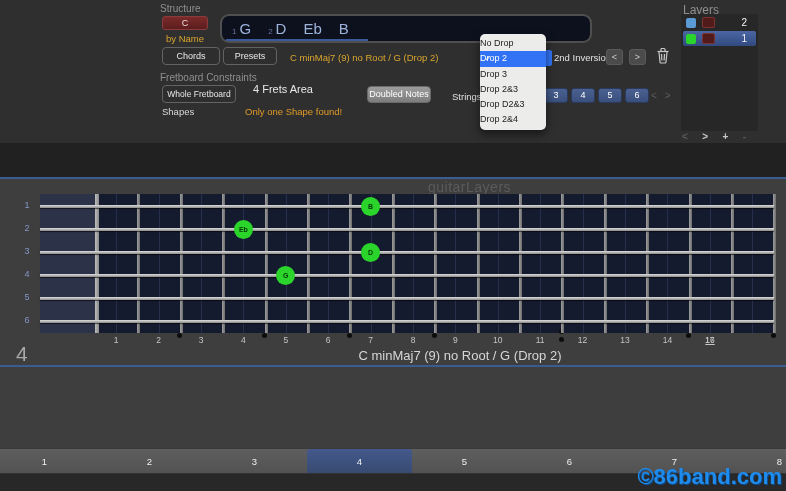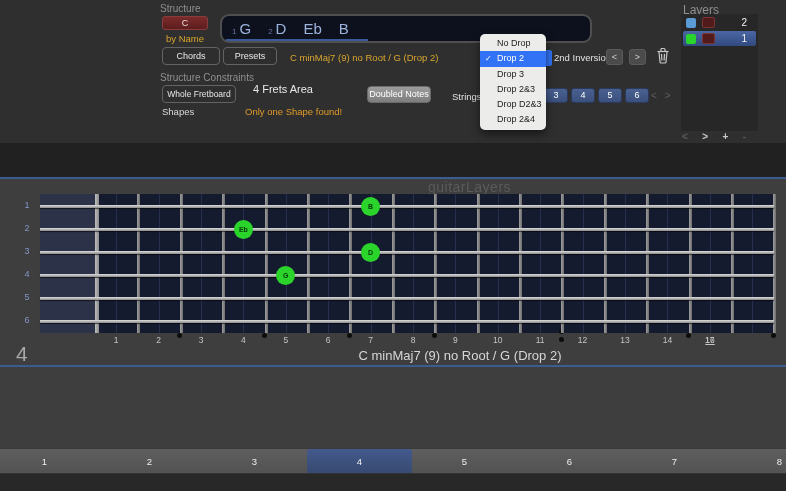--- a/index.html
+++ b/index.html
@@ -52,21 +52,21 @@
   .swatch { position:absolute; left:3px; top:2.5px; width:10px; height:10px; border-radius:2px; }
   .redsq { position:absolute; left:19px; top:2px; width:13px; height:11px; background:#521b1b; border:1px solid #7d3232; border-radius:2px; }
   .lnum { position:absolute; right:9px; top:1.5px; color:#f2f2f2; font-size:10px; }
   .layers-controls { position:absolute; left:682px; top:131px; width:64px; display:flex; justify-content:space-between;
     font-size:10px; font-weight:bold; }
   .lctrl { color:#c9c9c9; } .lctrl.dim { color:#5a5a5a; }
 
   
   .drop-menu { position:absolute; left:480px; top:34px; width:66px; background:#ececea; border-radius:5px;
     box-shadow:0 4px 10px rgba(0,0,0,.55); padding:2px 0; z-index:50; }
-  .menu-item { position:relative; height:15.3px; line-height:15.3px; font-size:9px; color:#1c1c1c; padding-left:17px; }
+  .menu-item { position:relative; height:15.3px; line-height:15.3px; font-size:9px; color:#1c1c1c; }
   .menu-item.sel { background:#3273f5; color:#ffffff; }
   .check { position:absolute; left:5px; top:0; font-size:8px; }
 
   
   .toolbar { position:absolute; left:0; top:143px; width:786px; height:34px; background:#212121; }
   .indicator { position:absolute; left:20px; top:150px; width:16px; height:16px; border-radius:3px; }
   .tb-prev { left:57px; top:150px; } .tb-next { left:76px; top:150px; }
   .slider-group { position:absolute; top:145px; width:46px; height:26px; }
   .slabel { font-size:8.5px; font-weight:bold; color:#c9c9c9; }
   .strack { position:relative; margin-top:6px; height:3px; background:#555; border-radius:2px; }
@@ -148,21 +148,21 @@
         <g fill="none" stroke="#c9c9c9" stroke-width="1.2">
           <path d="M4 5 L5 15 Q5 16 6 16 L10 16 Q11 16 11 15 L12 5"></path>
           <line x1="2.5" y1="4.5" x2="13.5" y2="4.5"></line>
           <path d="M6 4.5 L6 2.5 Q6 1.5 7 1.5 L9 1.5 Q10 1.5 10 2.5 L10 4.5"></path>
           <line x1="6.5" y1="7" x2="6.9" y2="13.5"></line>
           <line x1="9.5" y1="7" x2="9.1" y2="13.5"></line>
         </g>
       </svg>
     </button>
 
-    <div class="seclabel" style="left:160px;top:72px">Structure Constraints</div>
+    <div class="seclabel" style="left:160px;top:72px">Fretboard Constraints</div>
     <div class="btn btn-wholefb">Whole Fretboard</div>
     <div class="frets-area">4 Frets Area</div>
     <div class="btn btn-doubled">Doubled Notes</div>
     <div class="strings-label">Strings</div>
     <div class="string-buttons" id="stringButtons">
         <div class="strbtn">1</div>
         <div class="strbtn">2</div>
         <div class="strbtn">3</div>
         <div class="strbtn">4</div>
         <div class="strbtn">5</div>
@@ -346,14 +346,15 @@
       <div class="pgcell" style="left: -8px;">1</div>
       <div class="pgcell" style="left: 97px;">2</div>
       <div class="pgcell" style="left: 202px;">3</div>
       <div class="pgcell sel" style="left: 307px;">4</div>
       <div class="pgcell" style="left: 412px;">5</div>
       <div class="pgcell" style="left: 517px;">6</div>
       <div class="pgcell" style="left: 622px;">7</div>
       <div class="pgcell" style="left: 727px;">8</div>
     </div>
   <div class="bottom-strip"></div>
+  <div class="site-watermark">©86band.com</div>
 
 </div>
 
 </body></html>

